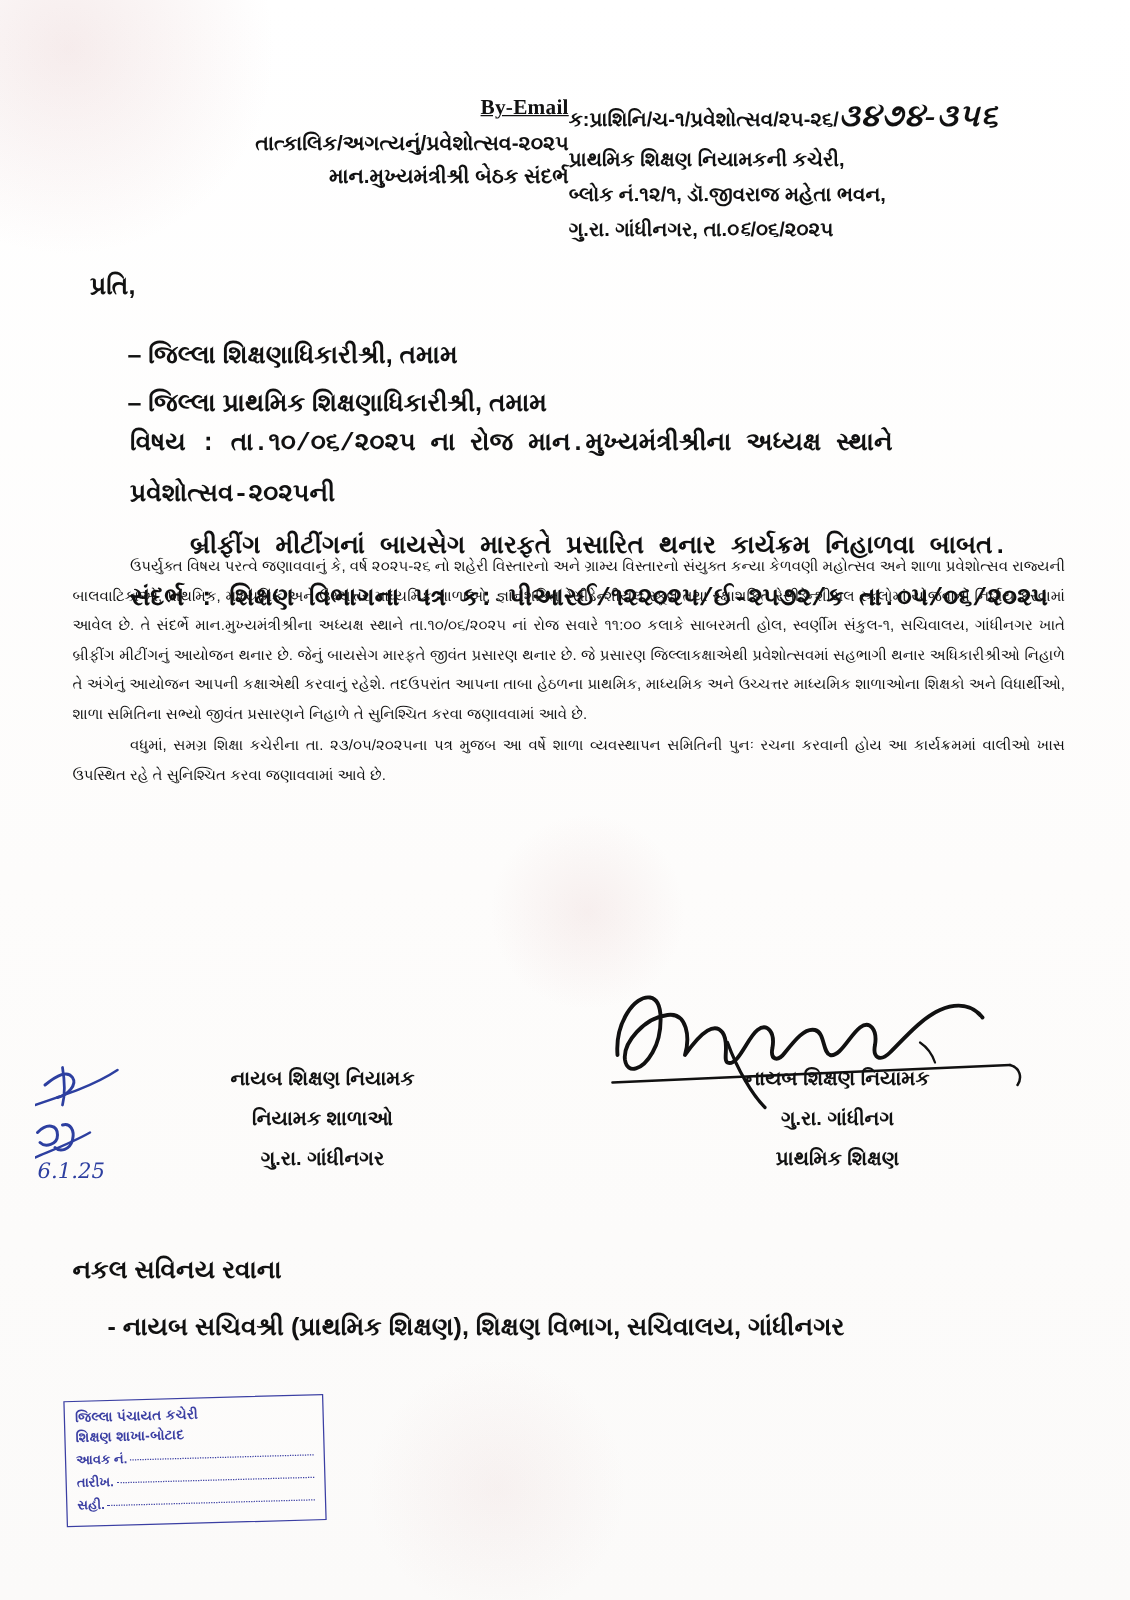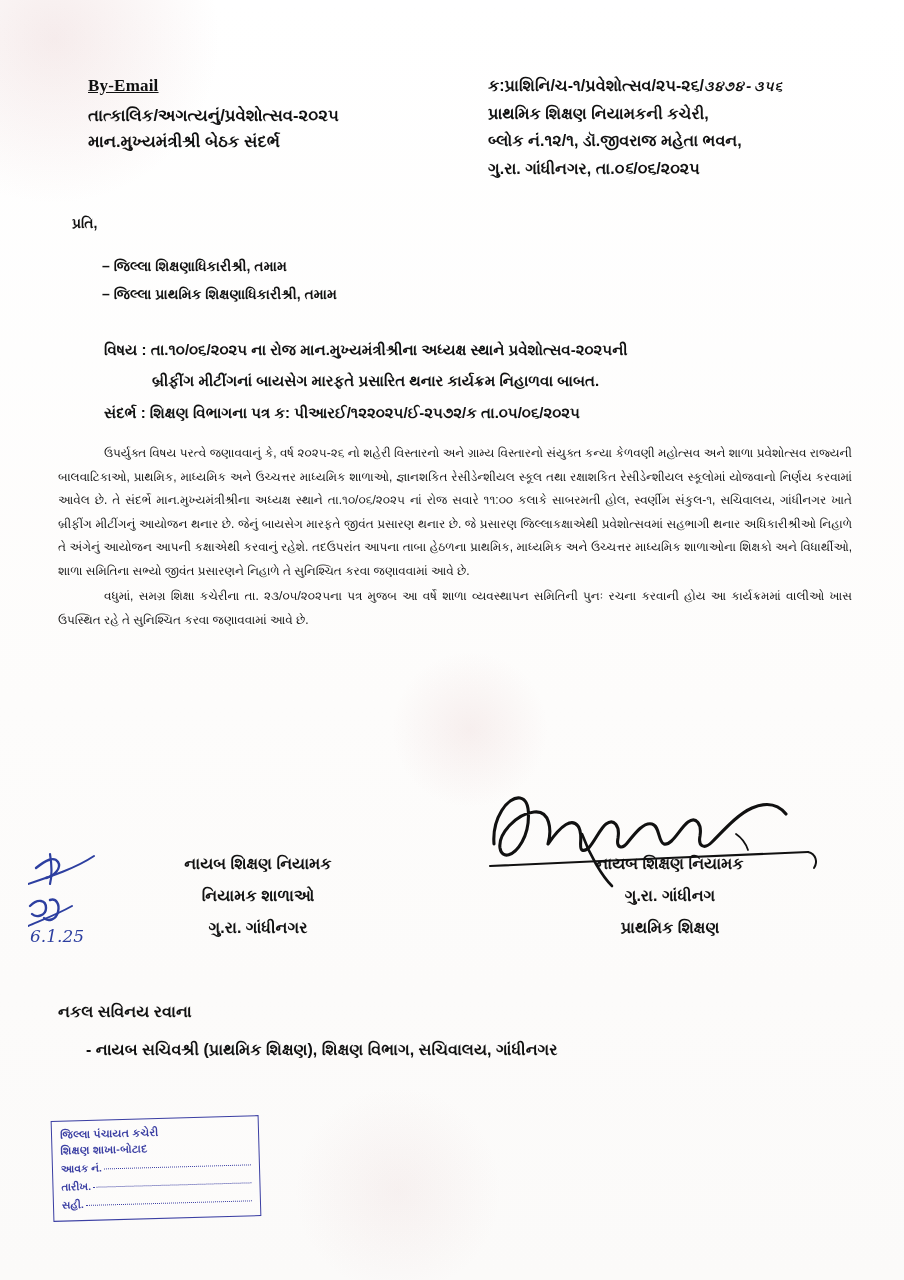--- a/index.html
+++ b/index.html
@@ -36,86 +36,88 @@
   .header {
     position: absolute;
     top: 72px;
     left: 0;
     right: 0;
     display: flex;
     justify-content: flex-start;
   }
   .hdr-left {
     width: 400px;
-    margin-left: 88px;
+    margin-left: 55px;
     font-size: 16.5px;
     line-height: 1.62;
     font-weight: 700;
+    text-align: right;
   }
   .by-email {
     font-family: "Liberation Serif", "DejaVu Serif", serif;
     font-weight: 700;
     font-size: 17px;
     text-decoration: underline;
     letter-spacing: 0.2px;
     margin-bottom: 2px;
   }
   .hdr-right {
     width: 400px;
     font-size: 16px;
     line-height: 1.72;
     font-weight: 600;
   }
   .hdr-right .refline {
     font-weight: 700;
     white-space: nowrap;
   }
   .ref-hand {
-    font-family: Liberation Mono, monospace;
+    font-family: Liberation Serif, serif;
     font-style: italic;
     font-weight: 700;
-    font-size: 14px;
+    font-size: 25px;
     letter-spacing: 1px;
   }
   .date-hand {
     font-family: "DejaVu Serif", serif;
     font-style: italic;
     font-weight: 700;
     position: relative;
     top: -1px;
   }
 
   
   .recipients {
     position: absolute;
     top: 210px;
     left: 72px;
-    font-size: 14px;
+    font-size: 20px;
     line-height: 1.95;
     font-weight: 600;
   }
   .recipients .to-label { font-weight: 700; }
   .recipients ul {
     list-style: none;
     margin: 16px;
     padding: 0 0 0 14px;
   }
   .recipients li::before {
     content: "– ";
   }
 
   
   .subject-block {
     position: absolute;
     top: 335px;
     left: 104px;
     right: 62px;
-    font-size: 15px;
+    font-size: 20px;
     font-weight: 700;
     line-height: 2.05;
+    font-family: Liberation Mono, monospace;
   }
   .subject-line1 { display: block; }
   .subject-line2 { display: block; padding-left: 48px; }
   .subject-line3 { display: block; margin-top: 1px; }
 
   
   .body-block {
     position: absolute;
     top: 442px;
     left: 58px;
@@ -168,21 +170,21 @@
     height: 120px;
     pointer-events: none;
   }
 
   
   .copyto {
     position: absolute;
     top: 996px;
     left: 58px;
     right: 60px;
-    font-size: 16px;
+    font-size: 20px;
     font-weight: 600;
     line-height: 2.0;
   }
   .copyto .cc-title { font-weight: 700; }
   .copyto ul {
     list-style: none;
     margin: 6px 0 0 0;
     padding-left: 28px;
   }
   .copyto li::before { content: "-  "; }

